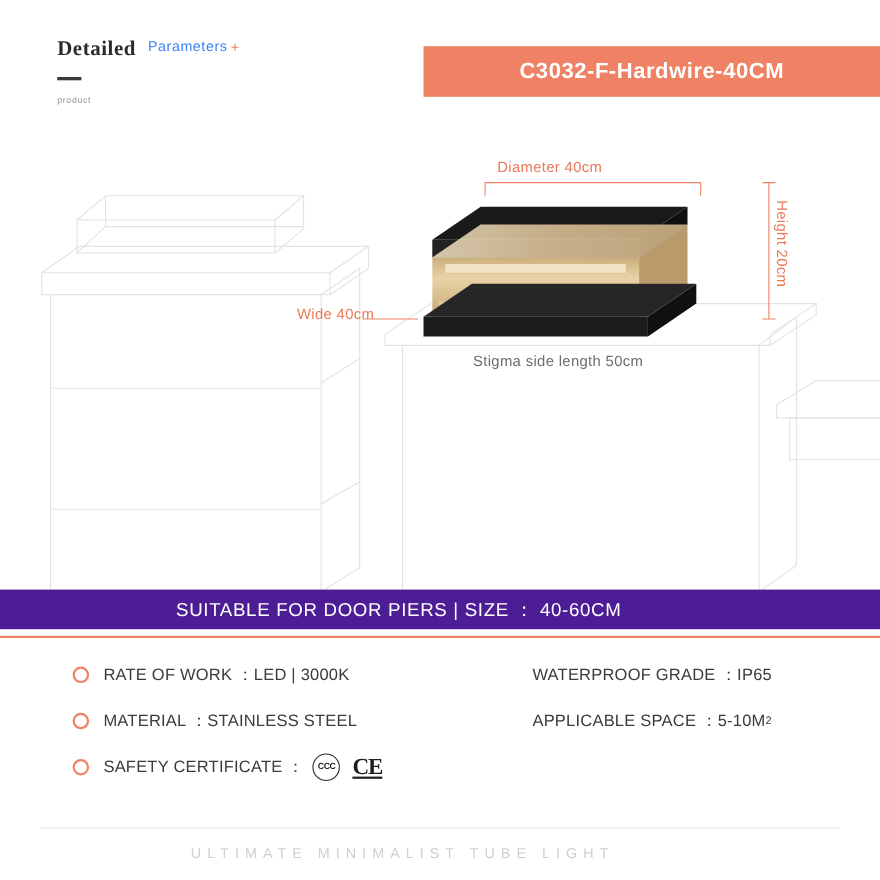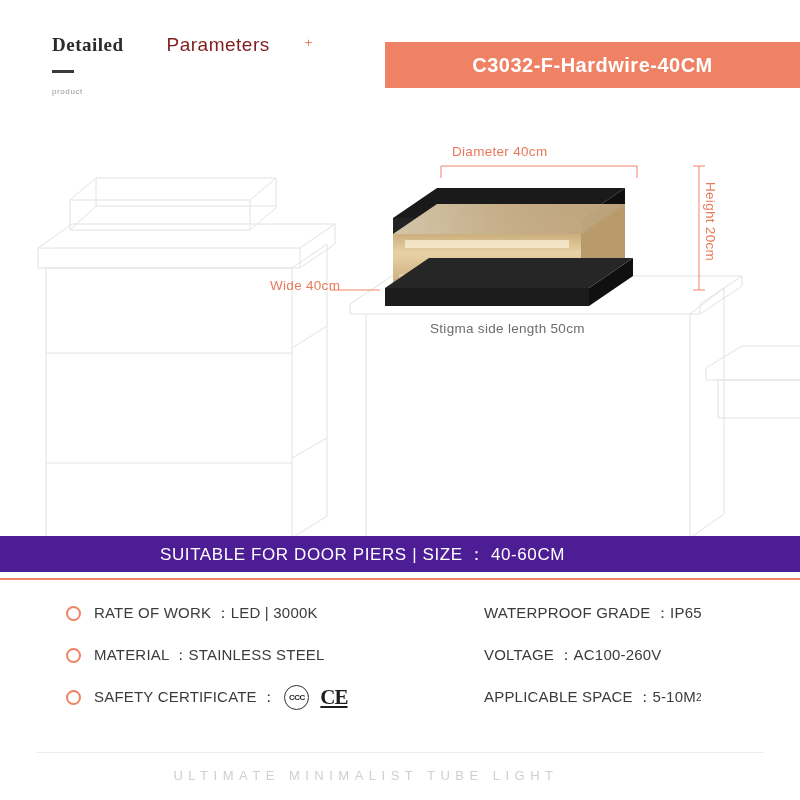--- a/index.html
+++ b/index.html
@@ -26,33 +26,32 @@
   .title-block {
     position: absolute;
     left: 52px;
     top: 34px;
   }
   .title-line {
     display: flex;
     align-items: flex-start;
     font-size: 19px;
     letter-spacing: 0.5px;
-    gap: 32px;
   }
   .title-strong {
     font-weight: bold;
     color: #2b2b2b;
     font-family: "Liberation Serif", serif;
     font-size: 19px;
   }
   .title-light {
     font-weight: normal;
-    color: #7f1d1d;
+    color: #3b82f6;
     margin-left: 11px;
-    font-size: 19px;
+    font-size: 13px;
   }
   .title-plus {
     color: #e8795a;
     font-size: 13px;
     margin-left: 3px;
     margin-top: 1px;
   }
   .title-rule {
     width: 22px;
     height: 3px;
@@ -358,23 +357,20 @@
         <span class="ce">CE</span>
       </span>
     </div>
   </div>
 
   <div class="spec-col col-right">
     <div class="spec-row">
       <span>WATERPROOF GRADE ：IP65</span>
     </div>
     <div class="spec-row">
-      <span>VOLTAGE ：AC100-260V</span>
-    </div>
-    <div class="spec-row">
       <span>APPLICABLE SPACE ：5-10M</span>
       <sup style="font-size:10px">2</sup>
     </div>
   </div>
 </div>
 
 <div class="footer-rule"></div>
 <div class="footer-text">ULTIMATE MINIMALIST TUBE LIGHT</div>
 
 </body></html>

